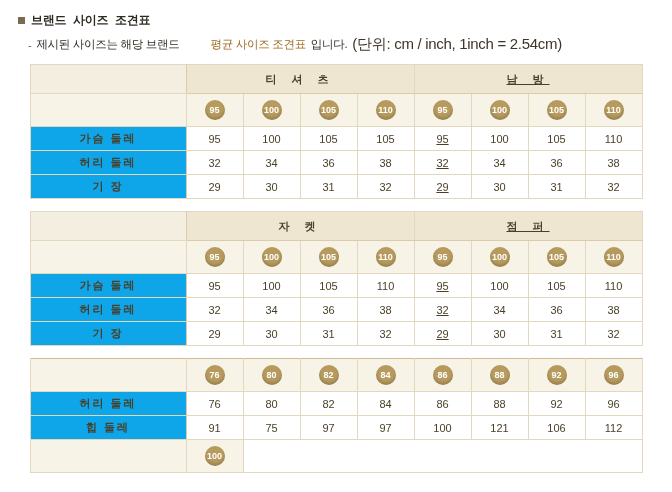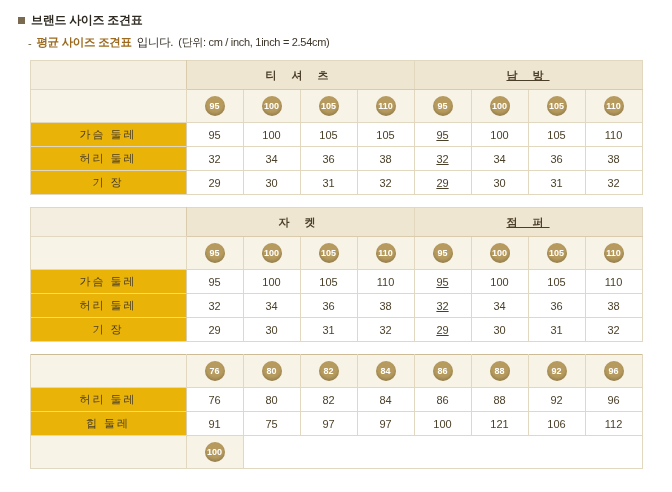--- a/index.html
+++ b/index.html
@@ -34,41 +34,43 @@
     width: 7px;
     height: 7px;
     background: #7a6a4f;
     display: inline-block;
   }
   .title-text {
     font-size: 12px;
     font-weight: bold;
     color: #2e2a22;
     letter-spacing: -0.3px;
+    font-family: Liberation Mono, monospace;
   }
   .sub-row {
     display: flex;
     align-items: center;
     gap: 5px;
     margin: 0 0 10px 14px;
     font-size: 11.5px;
     color: #2e2a22;
     letter-spacing: -0.3px;
   }
   .dash {
     color: #6b5c40;
     font-size: 11px;
   }
   .em-brown {
     color: #9c6b1f;
-    font-weight: bold;
+    font-weight: normal;
+    margin-left: 26px;
   }
   .note-paren {
     color: #3d3528;
-    font-size: 11px;
+    font-size: 15px;
   }
 
   
   table.sizetbl {
     border-collapse: collapse;
     width: 612px;
     margin: 6px auto 12px auto;
     table-layout: fixed;
     border: 1px solid #cdbb96;
     background: #ffffff;
@@ -109,22 +111,22 @@
     line-height: 20px;
     border-radius: 50%;
     background: #b79b5e;
     color: #ffffff;
     font-size: 9px;
     font-weight: bold;
     text-align: center;
     box-shadow: inset 0 -2px 3px rgba(0,0,0,0.18);
   }
   .rowlabel {
-    background: #eab308;
-    font-weight: normal;
+    background: #0ea5e9;
+    font-weight: bold;
     color: #5a4a2c;
     letter-spacing: 2px;
     font-size: 11px;
     border-right: 1px solid #d9cbac !important;
   }
   .val {
     background: #ffffff;
     color: #4a3f28;
   }
   .dotted-row td {
@@ -140,20 +142,21 @@
 
 <div class="page">
 
   <div class="title-row">
     <span class="sq-bullet"></span>
     <span class="title-text">브랜드 사이즈 조견표</span>
   </div>
 
   <div class="sub-row">
     <span class="dash">-</span>
+    <span>제시된 사이즈는 해당 브랜드</span>
     <span class="em-brown">평균 사이즈 조견표</span>
     <span>입니다.</span>
     <span class="note-paren">(단위: cm / inch, 1inch = 2.54cm)</span>
   </div>
 
   <table class="sizetbl">
     <colgroup>
       <col style="width:156px">
         <col style="width:57px">
         <col style="width:57px">

